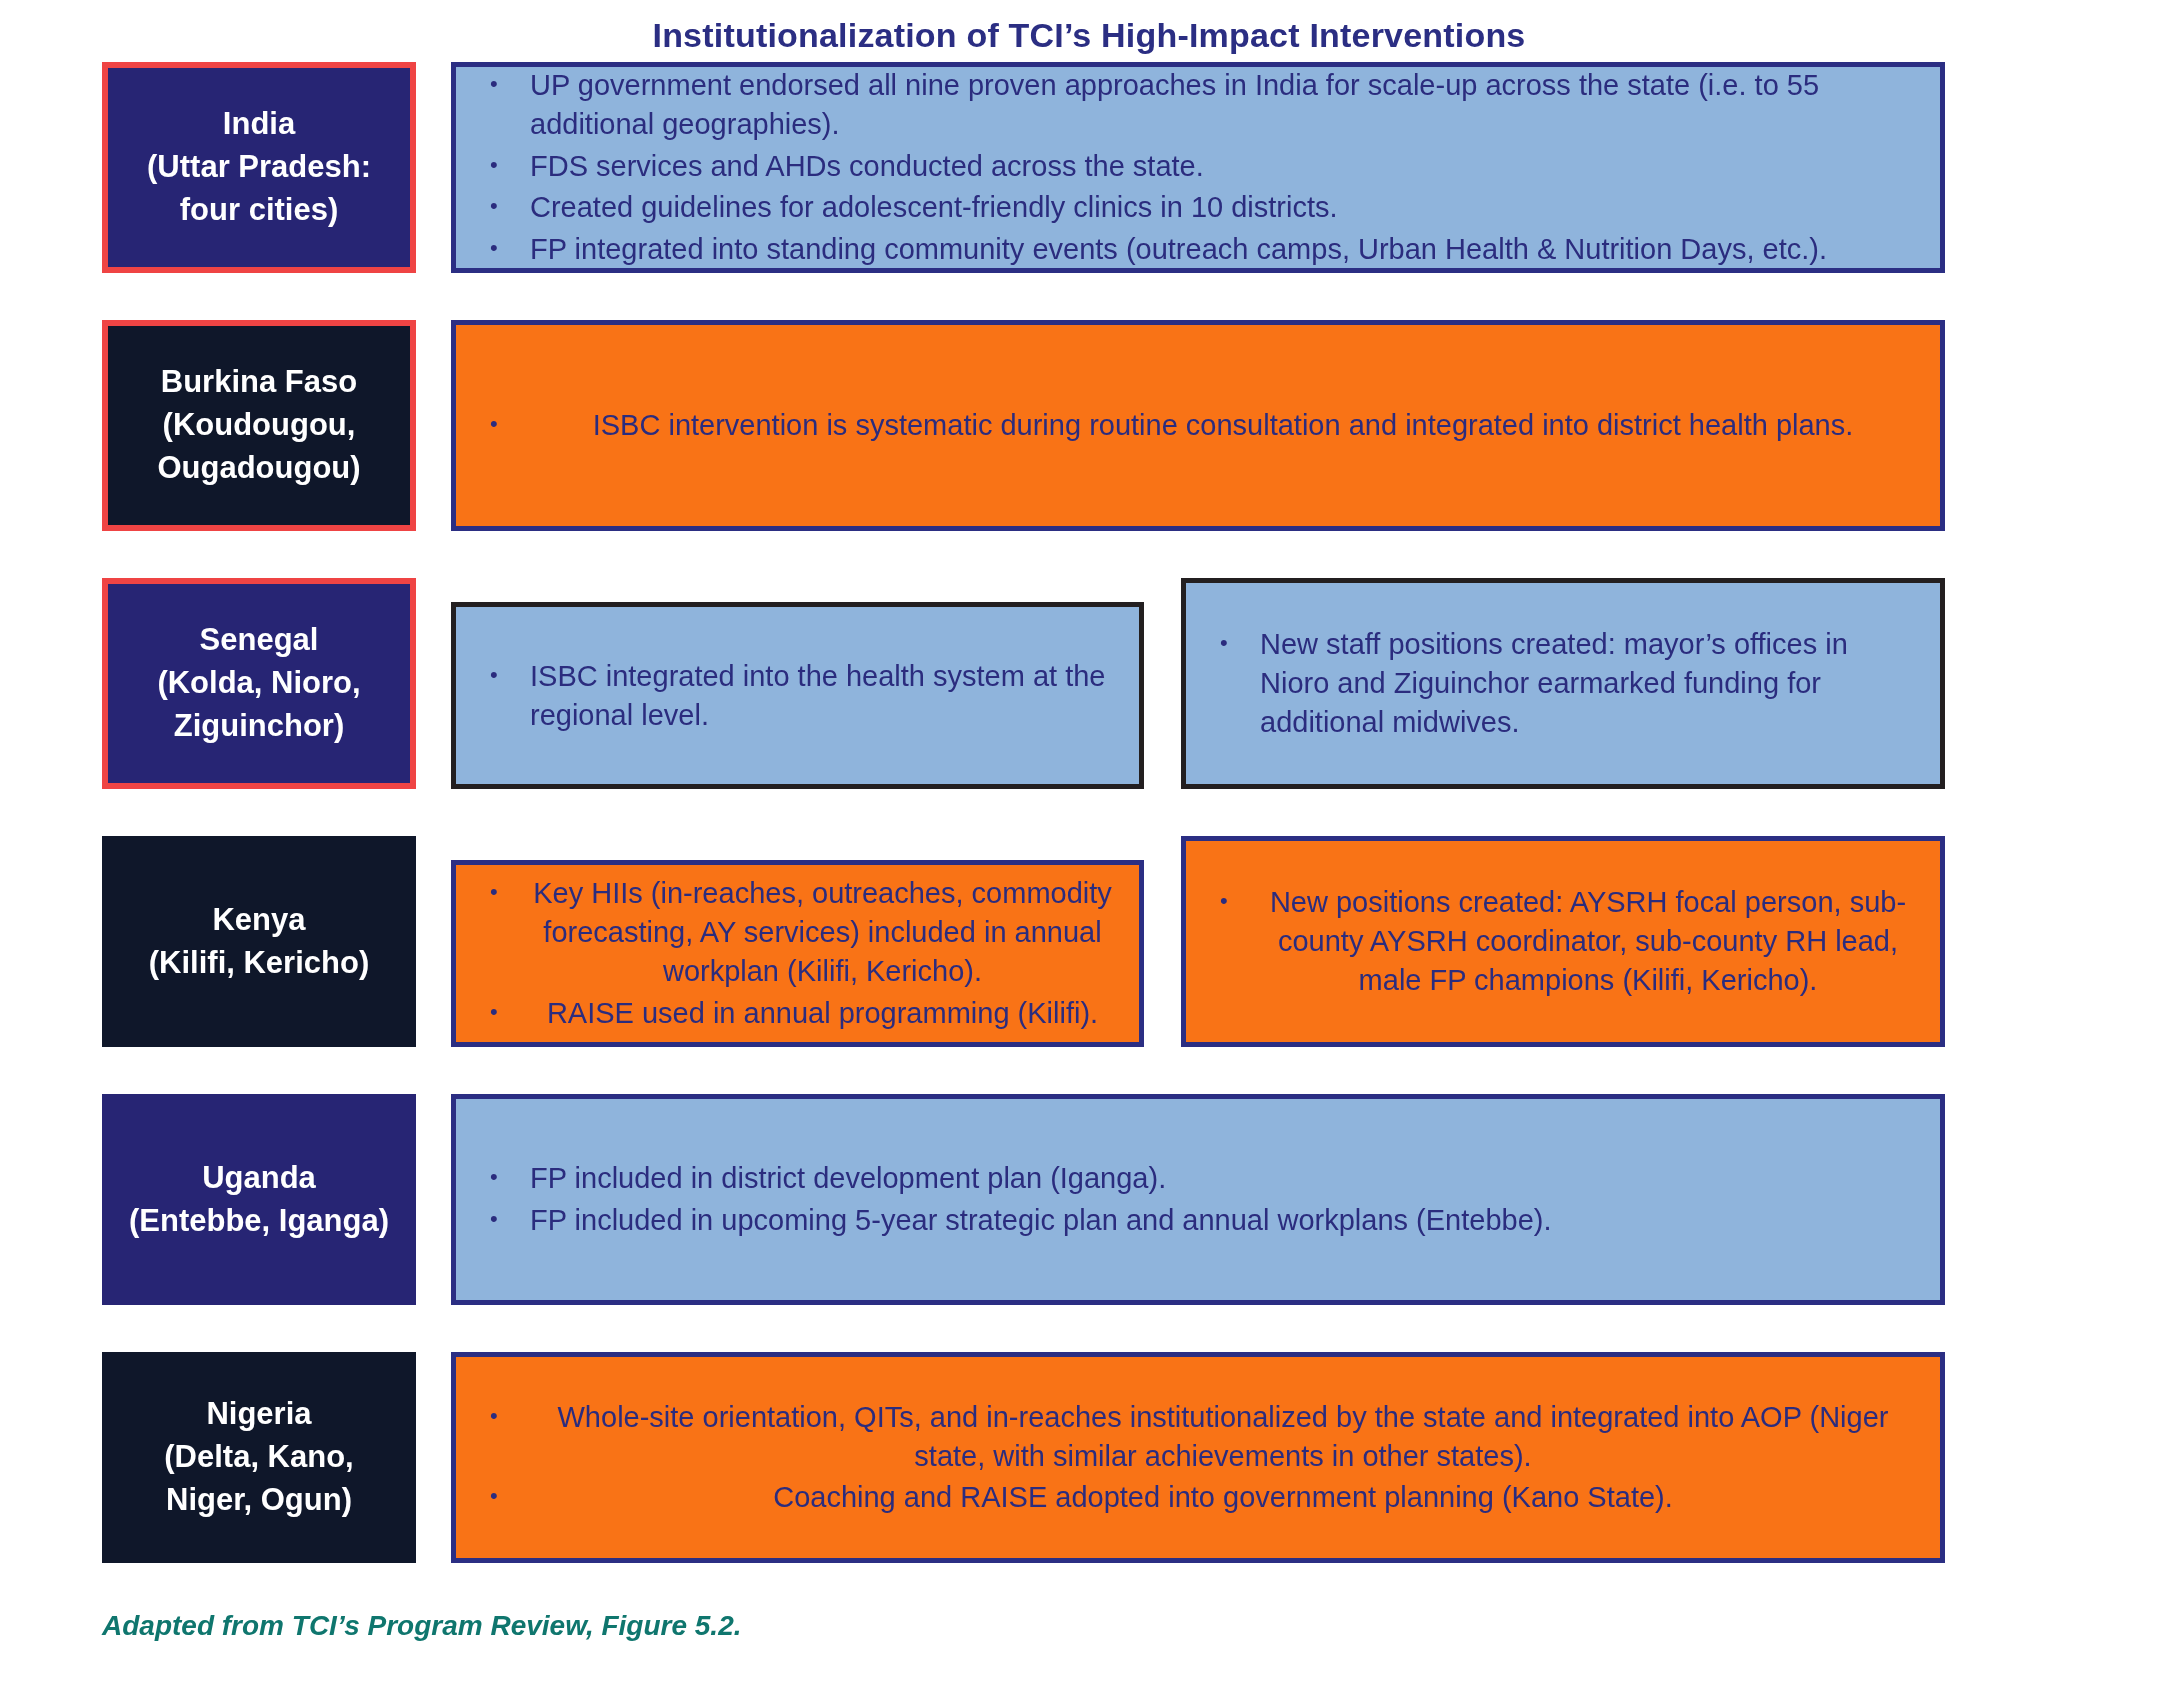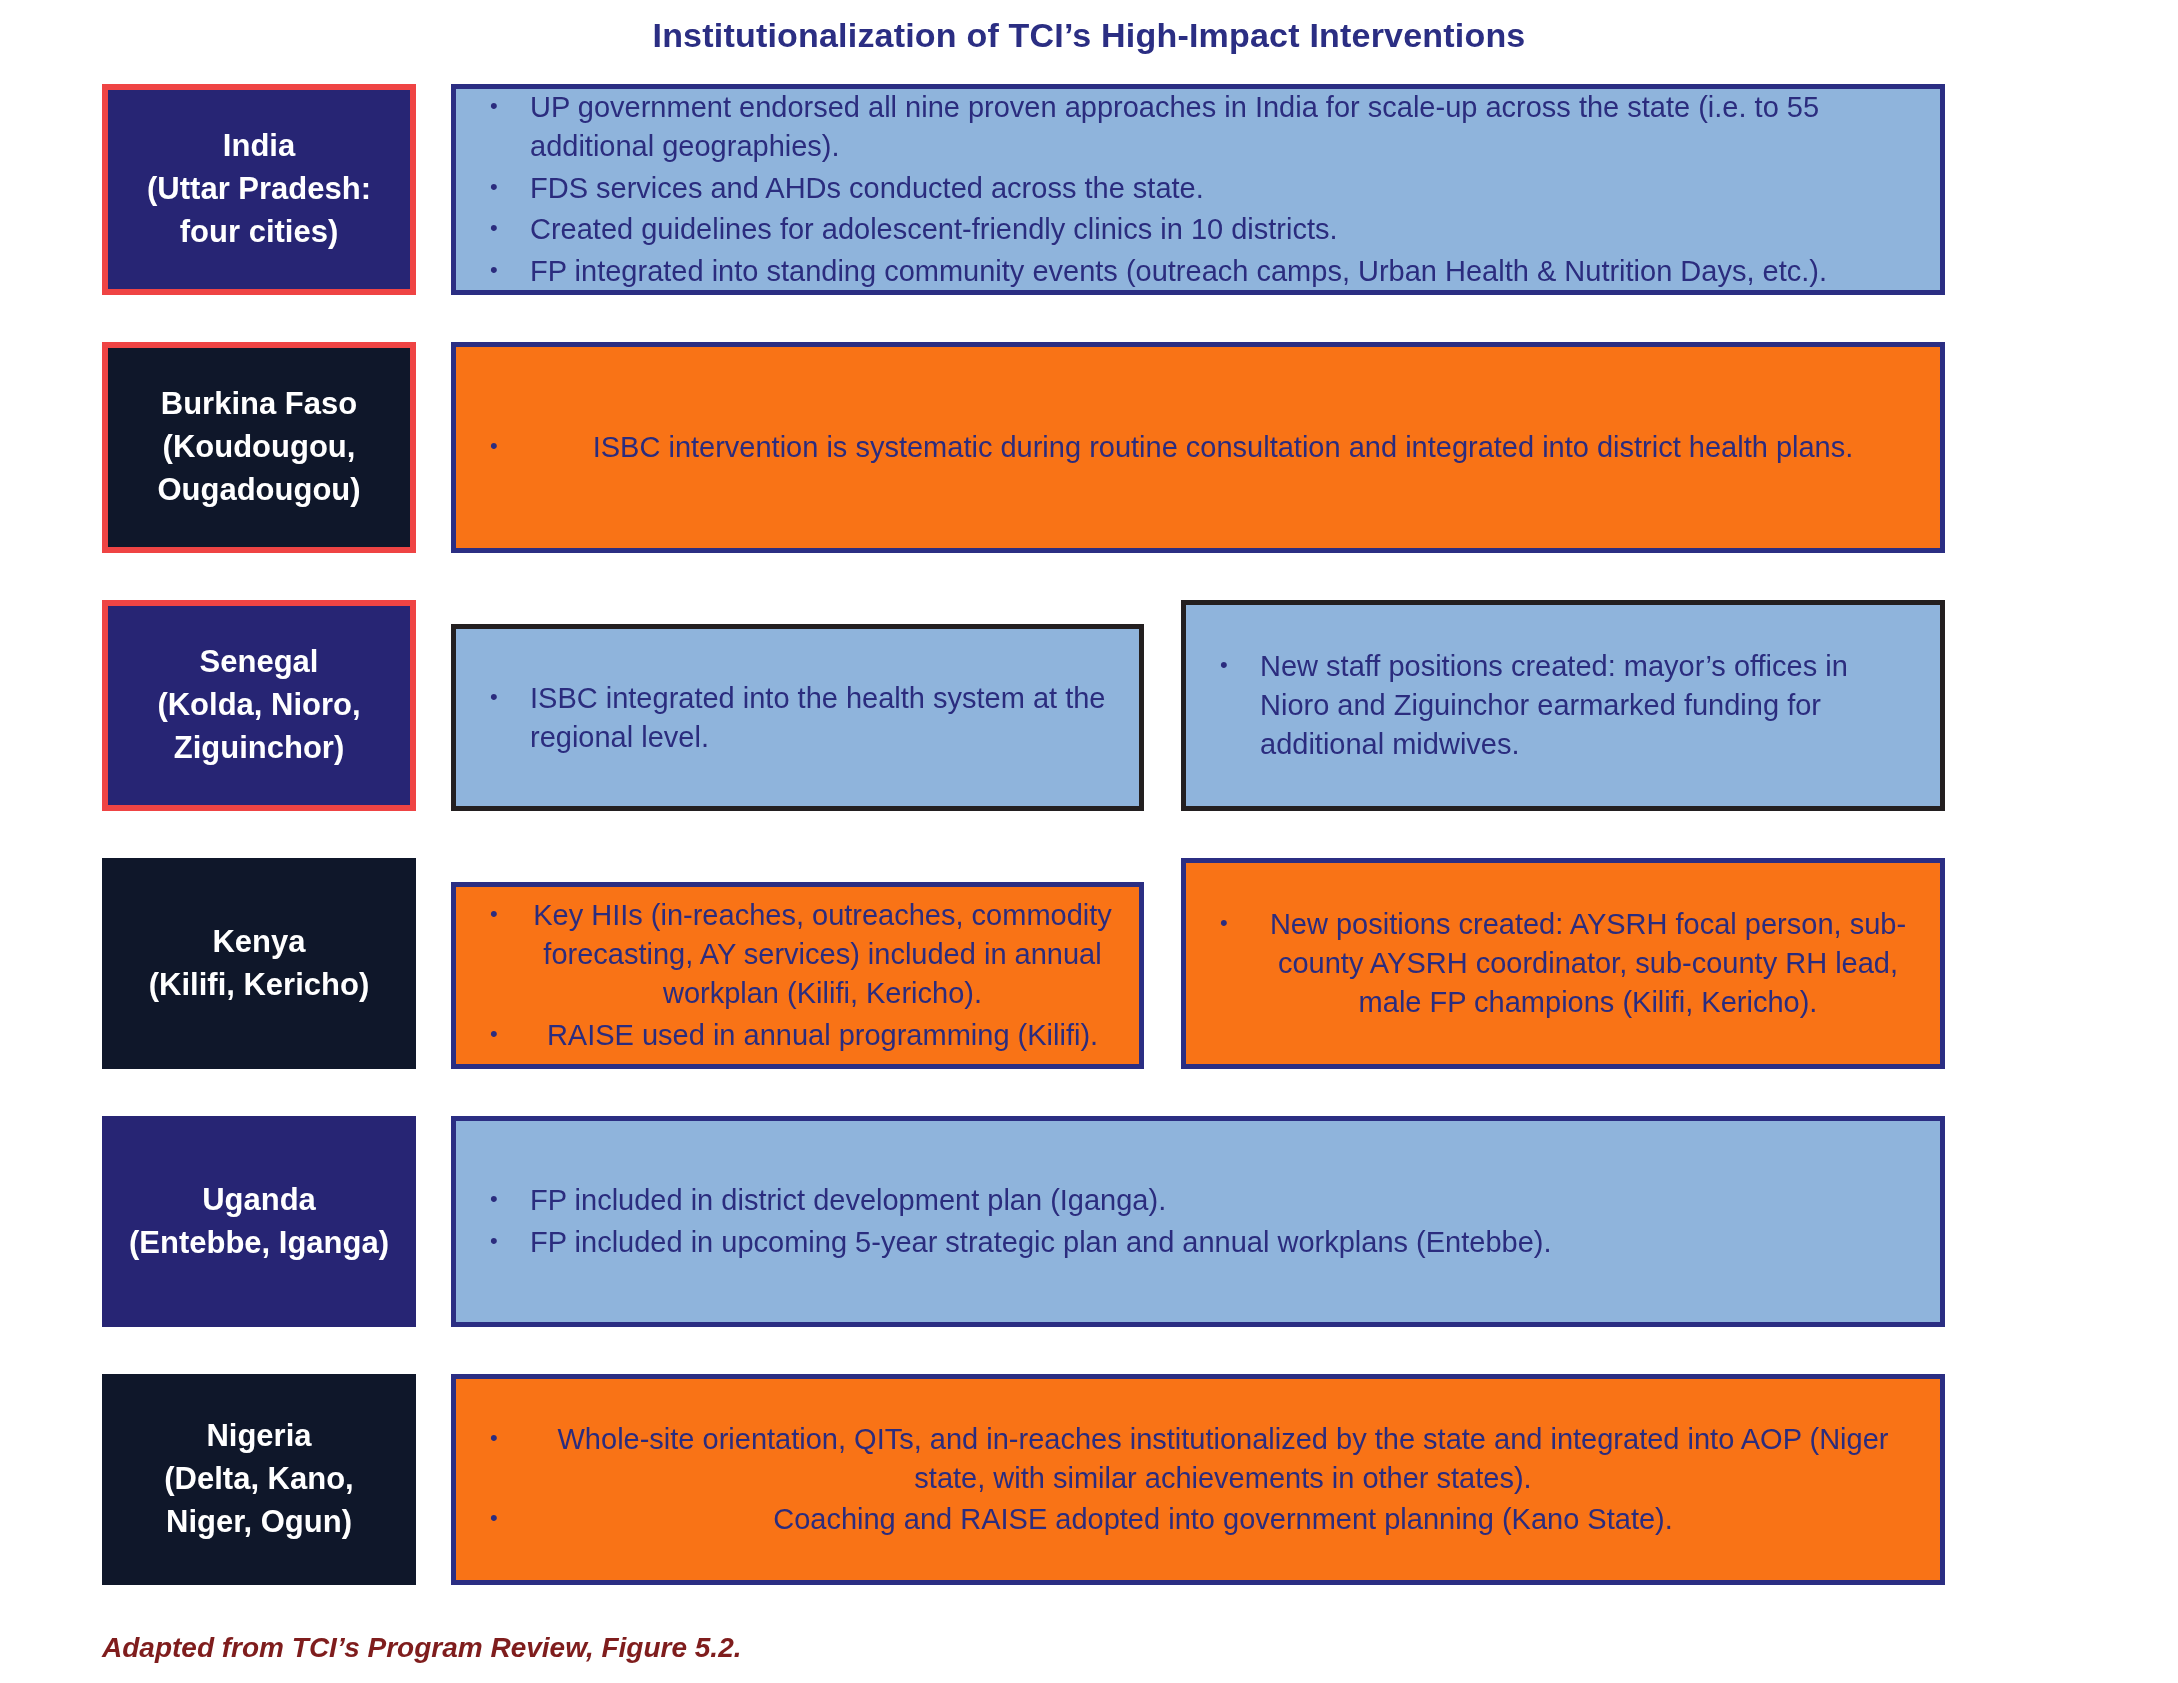--- a/index.html
+++ b/index.html
@@ -14,21 +14,21 @@
     overflow: hidden;
     position: relative;
   }
   .page-title {
     width: 2178px;
     text-align: center;
     color: #2B2E83;
     font-size: 34px;
     font-weight: 700;
     padding-top: 16px;
-    height: 84px;
+    height: 62px;
     box-sizing: border-box;
     letter-spacing: 0.2px;
   }
   .figure {
     margin-left: 102px;
     width: 1843px;
   }
   .row {
     display: flex;
     height: 211px;
@@ -87,21 +87,21 @@
   .box li::before {
     content: "\2022";
     position: absolute;
     left: 10px;
     top: 3px;
     font-size: 22px;
     color: #2B2C7E;
   }
   .source-caption {
     margin: 20px 0 0 102px;
-    color: #7f1d1d;
+    color: #0f766e;
     font-size: 28px;
     font-weight: 700;
     font-style: italic;
   }
 </style>
 </head>
 <body>
 
 <div class="page-title">Institutionalization of TCI’s High-Impact Interventions</div>
 

